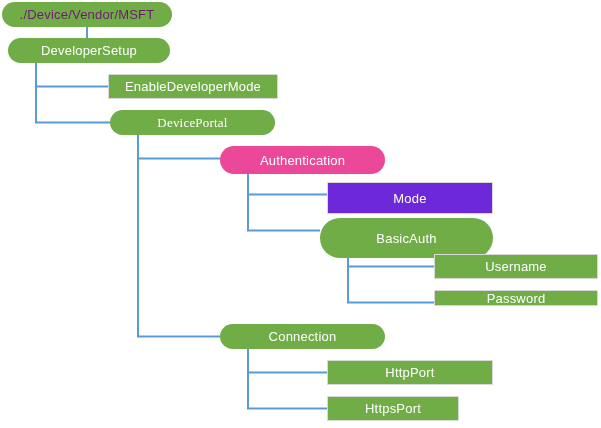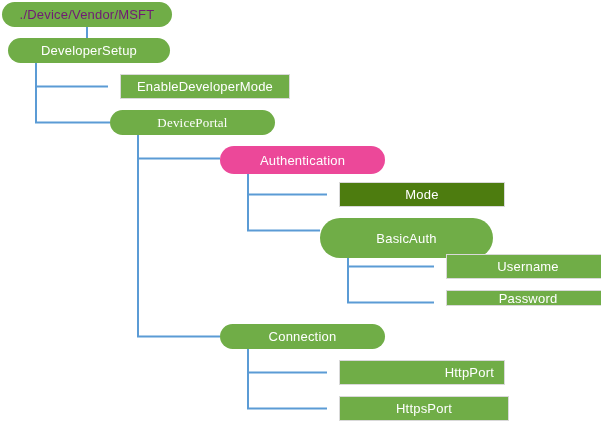--- a/index.html
+++ b/index.html
@@ -41,21 +41,20 @@
     white-space: nowrap;
     text-align: center;
     z-index: 2;
   }
   .node.pill {
     border-radius: 999px;
   }
   .node.rect {
     border-radius: 0;
     border: 1px solid #D9D9D9;
-    margin-left: 12px;
   }
   .node .label {
     display: block;
     padding: 0 10px;
     pointer-events: none;
   }
 </style>
 </head>
 <body>
 
@@ -86,36 +85,36 @@
       </div>
       <div class="node rect" style="left: 108px; top: 74px; width: 170px; height: 25px; background: rgb(112, 173, 71); color: rgb(255, 255, 255); border-color: rgb(217, 217, 217);">
         <span class="label">EnableDeveloperMode</span>
       </div>
       <div class="node pill" style="left: 110px; top: 110px; width: 165px; height: 25px; background: rgb(112, 173, 71); color: rgb(255, 255, 255); font-family: Liberation Serif, serif;">
         <span class="label">DevicePortal</span>
       </div>
       <div class="node pill" style="left: 220px; top: 146px; width: 165px; height: 28px; background: #ec4899; color: rgb(255, 255, 255);">
         <span class="label">Authentication</span>
       </div>
-      <div class="node rect" style="left: 327px; top: 182px; width: 166px; height: 25px; background: #4d7c0f; color: rgb(255, 255, 255); border-color: rgb(217, 217, 217);">
+      <div class="node rect" style="left: 327px; top: 182px; width: 166px; height: 32px; background: #6d28d9; color: rgb(255, 255, 255); border-color: rgb(217, 217, 217);">
         <span class="label">Mode</span>
       </div>
       <div class="node pill" style="left: 320px; top: 218px; width: 173px; height: 40px; background: rgb(112, 173, 71); color: rgb(255, 255, 255);">
         <span class="label">BasicAuth</span>
       </div>
       <div class="node rect" style="left: 434px; top: 254px; width: 164px; height: 25px; background: rgb(112, 173, 71); color: rgb(255, 255, 255); border-color: rgb(217, 217, 217);">
         <span class="label">Username</span>
       </div>
       <div class="node rect" style="left: 434px; top: 290px; width: 164px; height: 16px; background: rgb(112, 173, 71); color: rgb(255, 255, 255); border-color: rgb(217, 217, 217);">
         <span class="label">Password</span>
       </div>
       <div class="node pill" style="left: 220px; top: 324px; width: 165px; height: 25px; background: rgb(112, 173, 71); color: rgb(255, 255, 255);">
         <span class="label">Connection</span>
       </div>
-      <div class="node rect" style="left: 327px; top: 360px; width: 166px; height: 25px; background: rgb(112, 173, 71); color: rgb(255, 255, 255); border-color: rgb(217, 217, 217); justify-content: flex-end;">
+      <div class="node rect" style="left: 327px; top: 360px; width: 166px; height: 25px; background: rgb(112, 173, 71); color: rgb(255, 255, 255); border-color: rgb(217, 217, 217);">
         <span class="label">HttpPort</span>
       </div>
-      <div class="node rect" style="left: 327px; top: 396px; width: 170px; height: 25px; background: rgb(112, 173, 71); color: rgb(255, 255, 255); border-color: rgb(217, 217, 217);">
+      <div class="node rect" style="left: 327px; top: 396px; width: 132px; height: 25px; background: rgb(112, 173, 71); color: rgb(255, 255, 255); border-color: rgb(217, 217, 217);">
         <span class="label">HttpsPort</span>
       </div>
     </div>
 
 </div>
 
 </body></html>

